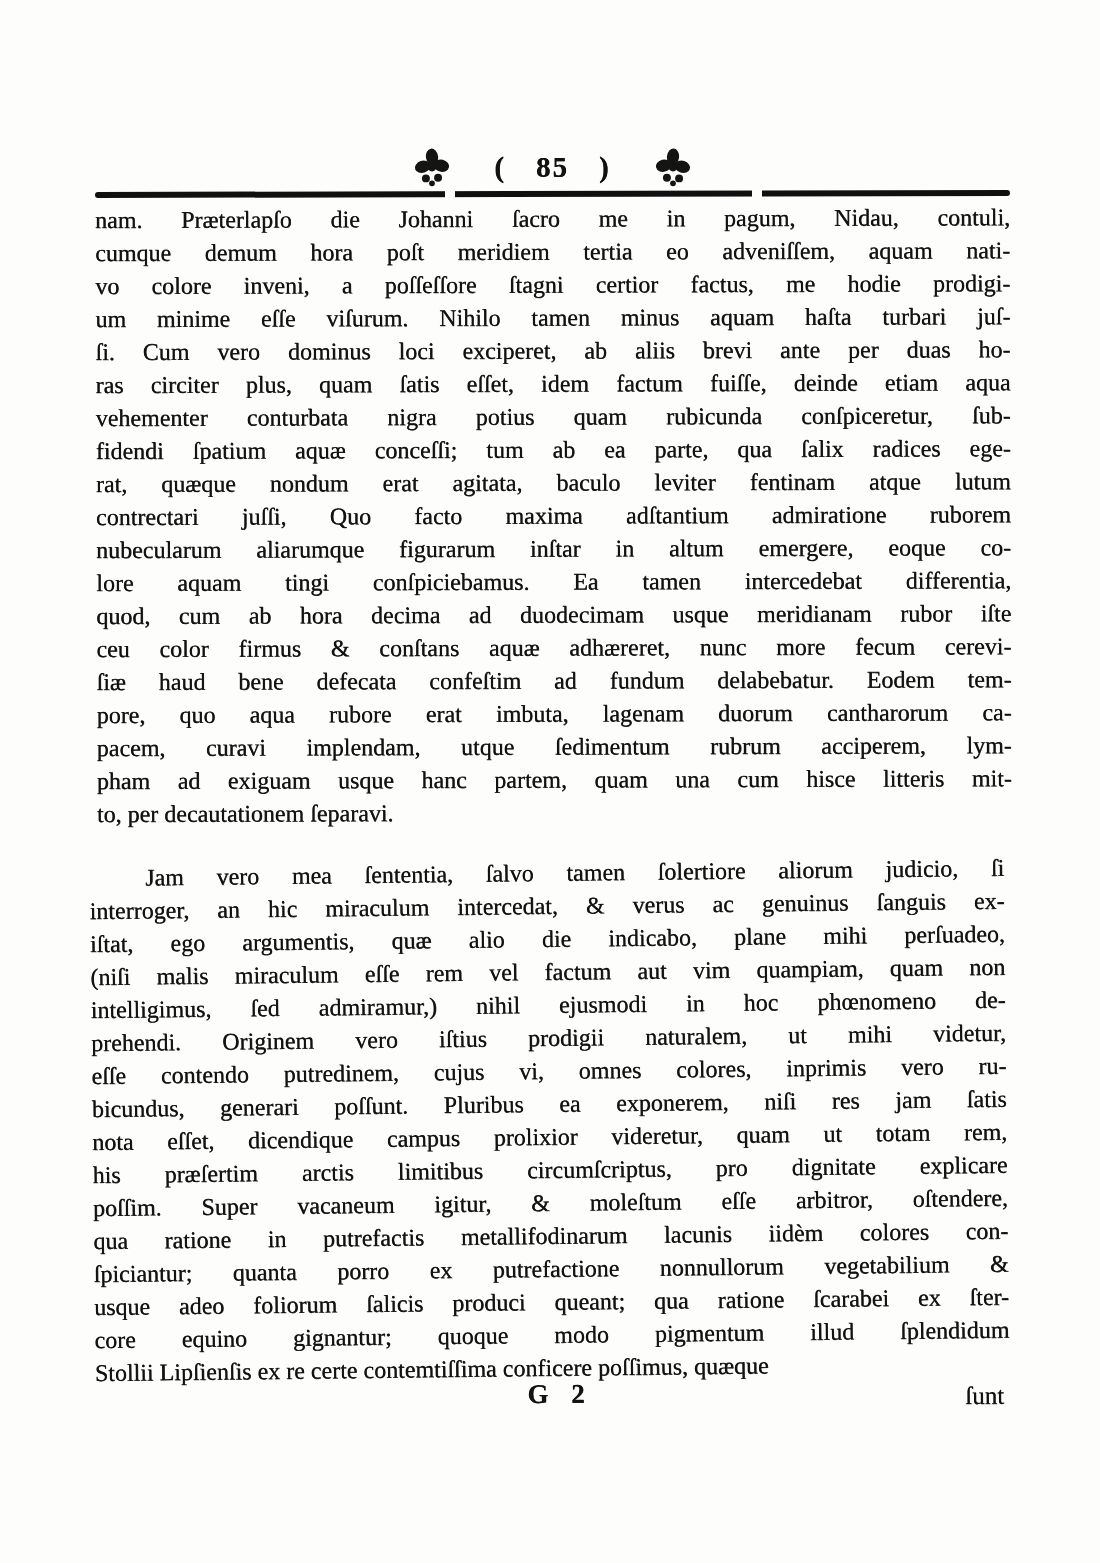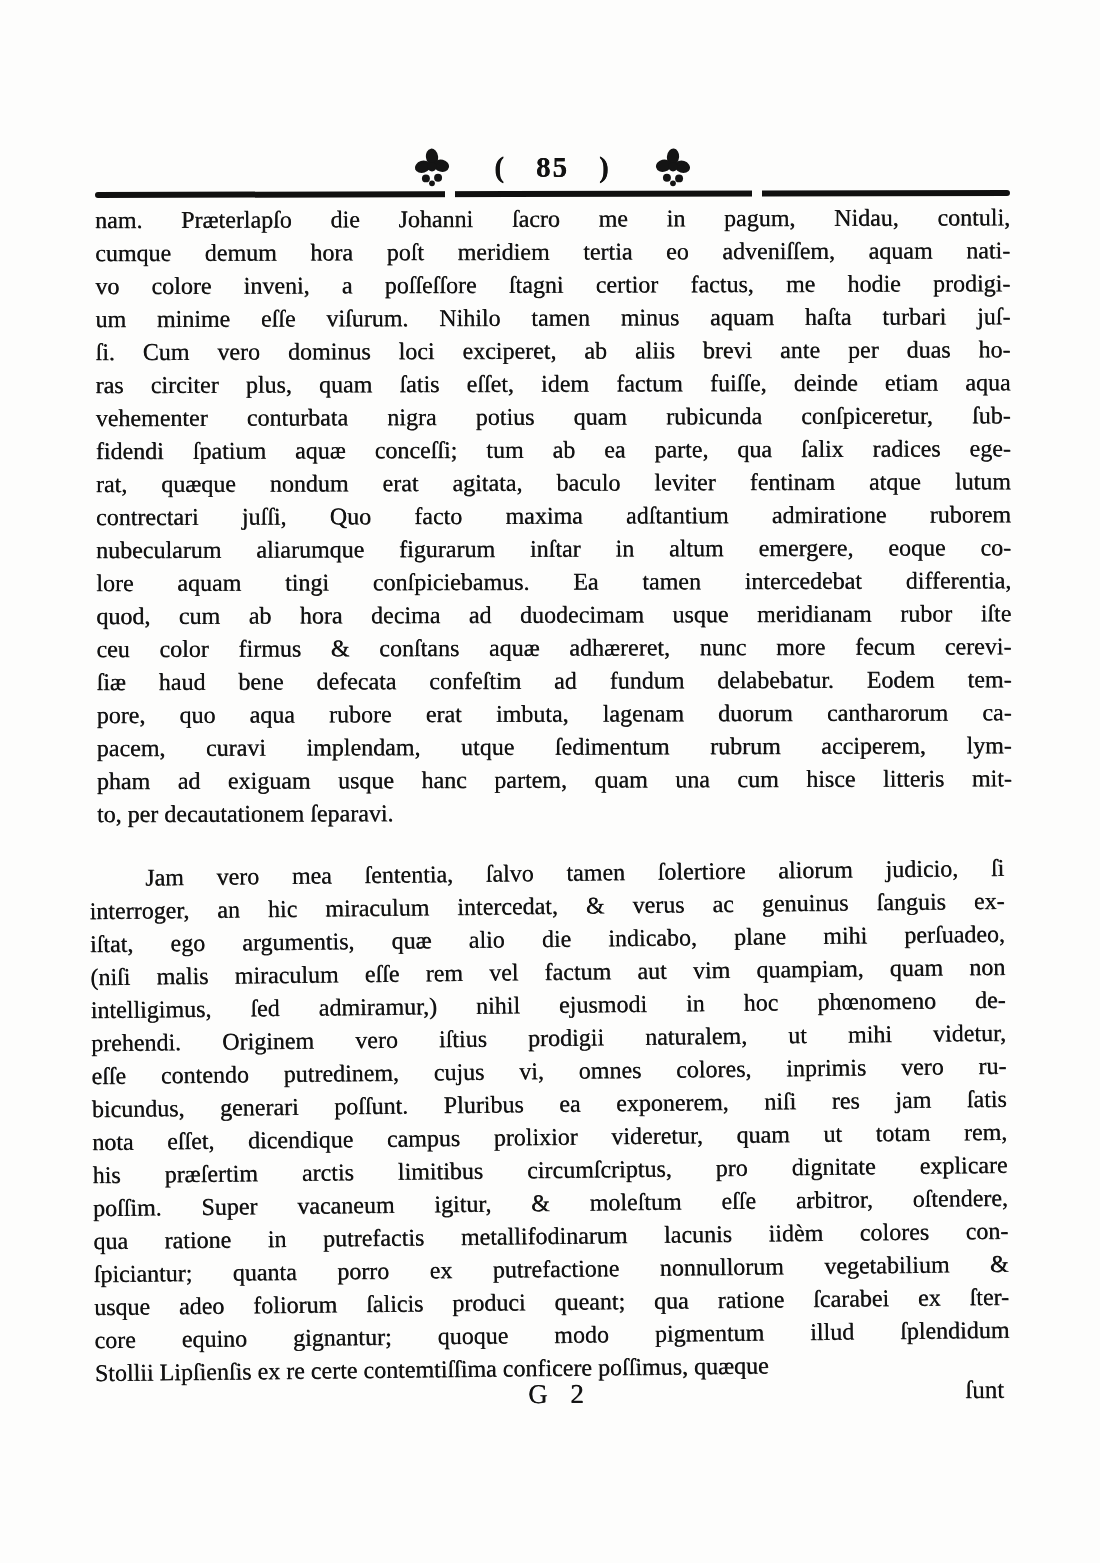--- a/index.html
+++ b/index.html
@@ -101,24 +101,26 @@
     text-shadow: 0.35px 0.35px 0.45px rgba(10,10,10,0.85);
     transform: rotate(-0.4deg);
     transform-origin: 0 0;
   }
   .sig {
     position: absolute;
     left: 50%;
     transform: translateX(-44%);
     word-spacing: 16px;
     font-size: 27px;
+    font-weight: bold;
   }
   .catch {
     position: absolute;
     right: 6px;
+    margin-top: 6px;
   }
 </style>
 </head>
 <body>
 
 <div class="page">
   <div class="textblock">
 
     <div class="header">
       <span class="orn">

